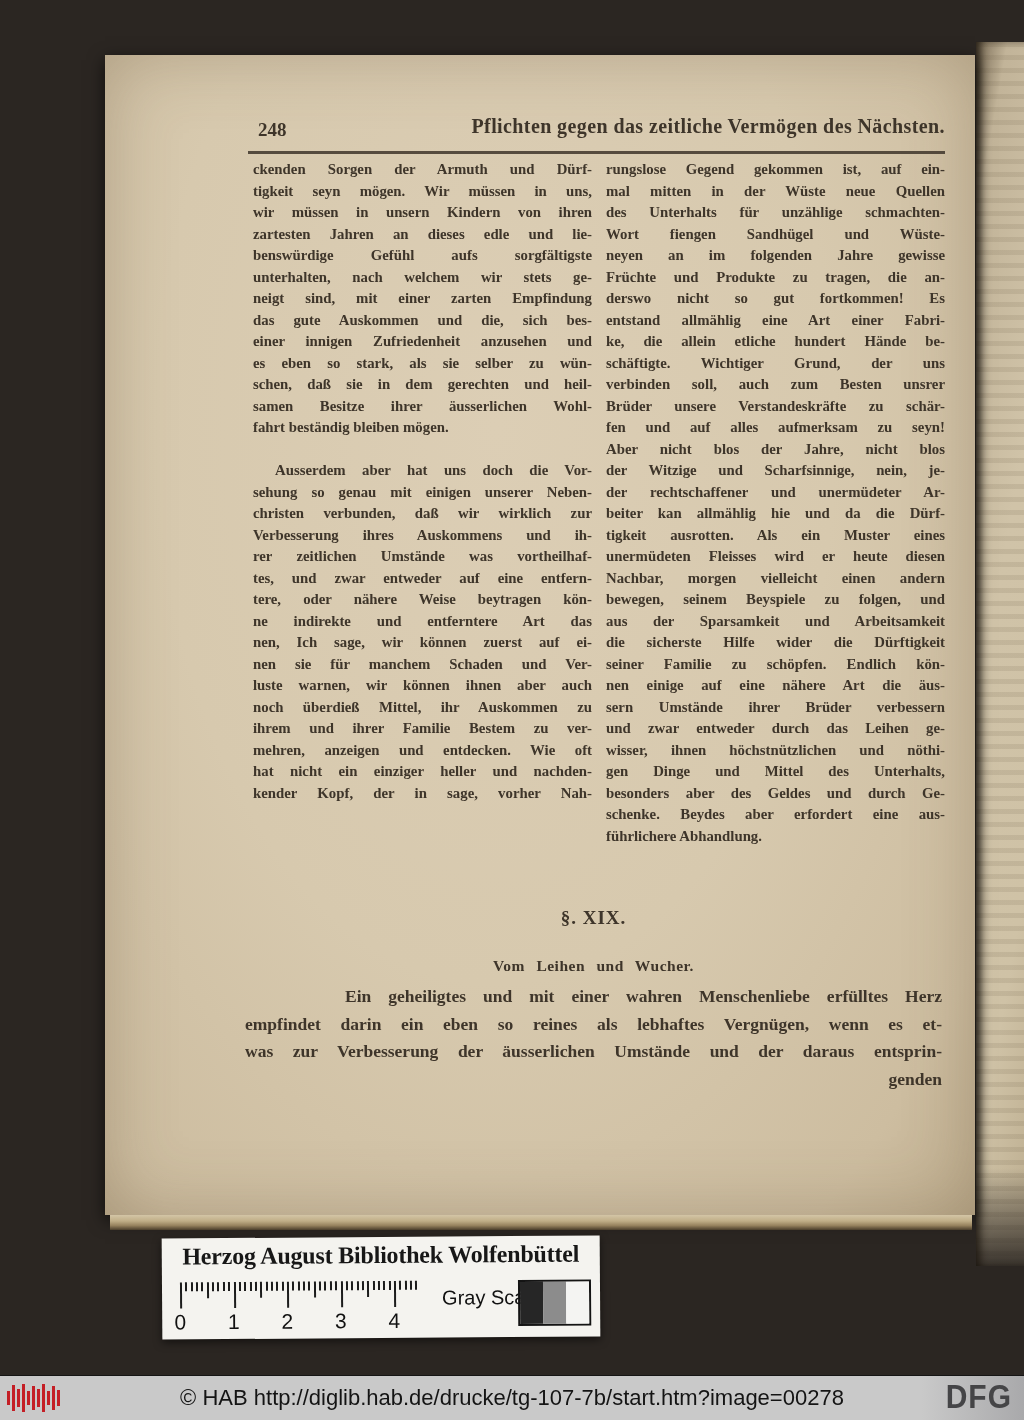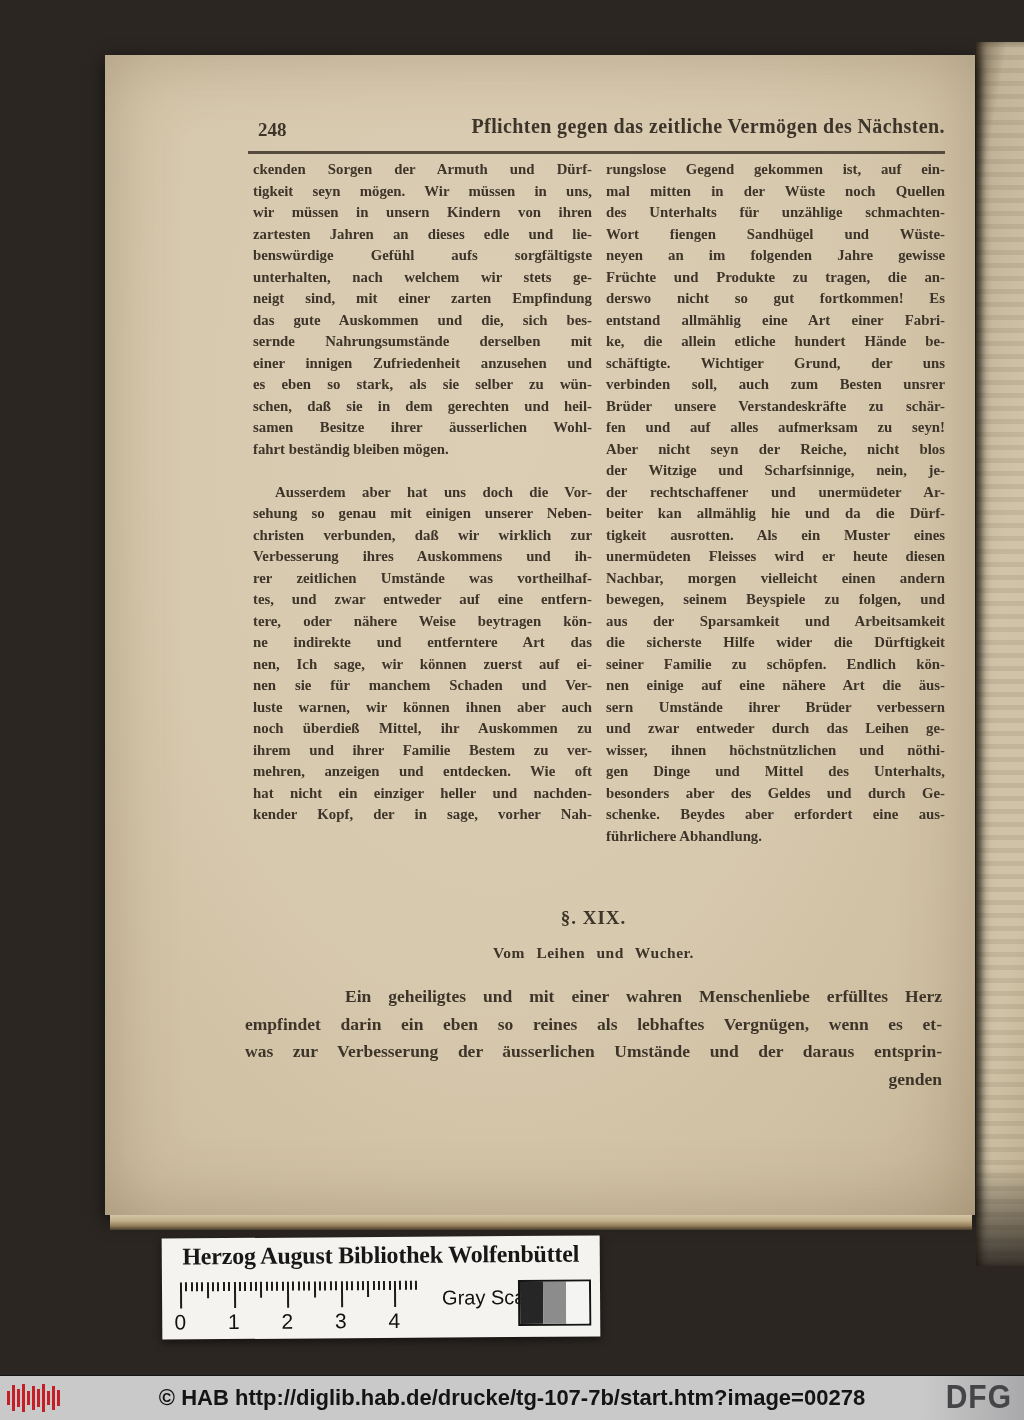--- a/index.html
+++ b/index.html
@@ -41,21 +41,21 @@
   .tline {
     font-size:14.8px; line-height:21.5px; font-weight:bold;
     text-align:justify; text-align-last:justify; white-space:normal;
   }
   .tline.short { text-align-last:left; }
   .para + .para { margin-top:21.5px; }
   .para.indent .tline:first-child { text-indent:22px; }
   
   .section { position:absolute; left:140px; top:852px; width:697px; text-align:center; }
   .section-heading { font-size:19px; font-weight:bold; letter-spacing:1px; }
-  .section-subheading { margin-top:15px; font-size:15.5px; font-weight:bold; word-spacing:7px; letter-spacing:.5px; }
+  .section-subheading { margin-top:28px; font-size:15.5px; font-weight:bold; word-spacing:7px; letter-spacing:.5px; }
   
   .closing { position:absolute; left:140px; top:928px; width:697px; }
   .closing .tline { font-size:17.5px; line-height:27.5px; }
   .closing .cl-first { text-indent:100px; }
   .closing .cl-last { text-align-last:right; }
   
   .ruler-card {
     position:absolute; left:162px; top:1237px; width:438px; height:101px;
     background:#f4f3ef; transform:rotate(-0.4deg);
     box-shadow: 0 3px 8px rgba(0,0,0,.55);
@@ -81,21 +81,21 @@
   
   .footer {
     position:absolute; left:0; top:1375px; width:1024px; height:45px;
     background: linear-gradient(to right, var(--footer-bar,#c9c9c9) 0%, var(--footer-bar,#c9c9c9) 90%, #a9a9ab 100%);
     border-top:1px solid #151515;
   }
   .hab-logo { position:absolute; left:7px; top:7px; height:30px; display:flex; align-items:center; gap:2px; }
   .hab-bar { width:3px; background:var(--hab-red,#c41f26); }
   .copyright-url {
     position:absolute; left:0; right:0; top:9px; text-align:center;
-    font-family:"Liberation Sans", sans-serif; font-size:22px; color:#141414;font-weight:bold;
+    font-family:"Liberation Sans", sans-serif; font-size:22px; color:#141414;
   }
   .dfg-logo {
     position:absolute; right:12px; top:4px;
     font-family:"Liberation Sans", sans-serif; font-weight:800; font-size:30px;
     letter-spacing:1px; color:var(--dfg-gray,#454547); transform:scaleY(1.08);
   }
 </style>
 </head>
 <body>
 
@@ -110,21 +110,20 @@
     <div class="col">
         <div class="para">
           <div class="tline">ckenden Sorgen der Armuth und Dürf-</div>
           <div class="tline">tigkeit seyn mögen.  Wir müssen in uns,</div>
           <div class="tline">wir müssen in unsern Kindern von ihren</div>
           <div class="tline">zartesten Jahren an dieses edle und lie-</div>
           <div class="tline">benswürdige Gefühl aufs sorgfältigste</div>
           <div class="tline">unterhalten, nach welchem wir stets ge-</div>
           <div class="tline">neigt sind, mit einer zarten Empfindung</div>
           <div class="tline">das gute Auskommen und die, sich bes-</div>
-          <div class="tline">sernde Nahrungsumstände derselben mit</div>
           <div class="tline">einer innigen Zufriedenheit anzusehen und</div>
           <div class="tline">es eben so stark, als sie selber zu wün-</div>
           <div class="tline">schen, daß sie in dem gerechten und heil-</div>
           <div class="tline">samen Besitze ihrer äusserlichen Wohl-</div>
           <div class="tline short">fahrt beständig bleiben mögen.</div>
         </div>
         <div class="para indent">
           <div class="tline">Ausserdem aber hat uns doch die Vor-</div>
           <div class="tline">sehung so genau mit einigen unserer Neben-</div>
           <div class="tline">christen verbunden, daß wir wirklich zur</div>
@@ -139,33 +138,33 @@
           <div class="tline">noch überdieß Mittel, ihr Auskommen zu</div>
           <div class="tline">ihrem und ihrer Familie Bestem zu ver-</div>
           <div class="tline">mehren, anzeigen und entdecken.  Wie oft</div>
           <div class="tline">hat nicht ein einziger heller und nachden-</div>
           <div class="tline">kender Kopf, der in sage, vorher Nah-</div>
         </div>
       </div>
     <div class="col">
         <div class="para">
           <div class="tline">rungslose Gegend gekommen ist, auf ein-</div>
-          <div class="tline">mal mitten in der Wüste noch Quellen</div>
+          <div class="tline">mal mitten in der Wüste neue Quellen</div>
           <div class="tline">des Unterhalts für unzählige schmachten-</div>
           <div class="tline">Wort fiengen Sandhügel und Wüste-</div>
           <div class="tline">neyen an im folgenden Jahre gewisse</div>
           <div class="tline">Früchte und Produkte zu tragen, die an-</div>
           <div class="tline">derswo nicht so gut fortkommen!  Es</div>
           <div class="tline">entstand allmählig eine Art einer Fabri-</div>
           <div class="tline">ke, die allein etliche hundert Hände be-</div>
           <div class="tline">schäftigte.  Wichtiger Grund, der uns</div>
           <div class="tline">verbinden soll, auch zum Besten unsrer</div>
           <div class="tline">Brüder unsere Verstandeskräfte zu schär-</div>
           <div class="tline">fen und auf alles aufmerksam zu seyn!</div>
-          <div class="tline">Aber nicht seyn der Reiche, nicht blos</div>
+          <div class="tline">Aber nicht blos der Jahre, nicht blos</div>
           <div class="tline">der Witzige und Scharfsinnige, nein, je-</div>
           <div class="tline">der rechtschaffener und unermüdeter Ar-</div>
           <div class="tline">beiter kan allmählig hie und da die Dürf-</div>
           <div class="tline">tigkeit ausrotten.  Als ein Muster eines</div>
           <div class="tline">unermüdeten Fleisses wird er heute diesen</div>
           <div class="tline">Nachbar, morgen vielleicht einen andern</div>
           <div class="tline">bewegen, seinem Beyspiele zu folgen, und</div>
           <div class="tline">aus der Sparsamkeit und Arbeitsamkeit</div>
           <div class="tline">die sicherste Hilfe wider die Dürftigkeit</div>
           <div class="tline">seiner Familie zu schöpfen.  Endlich kön-</div>

